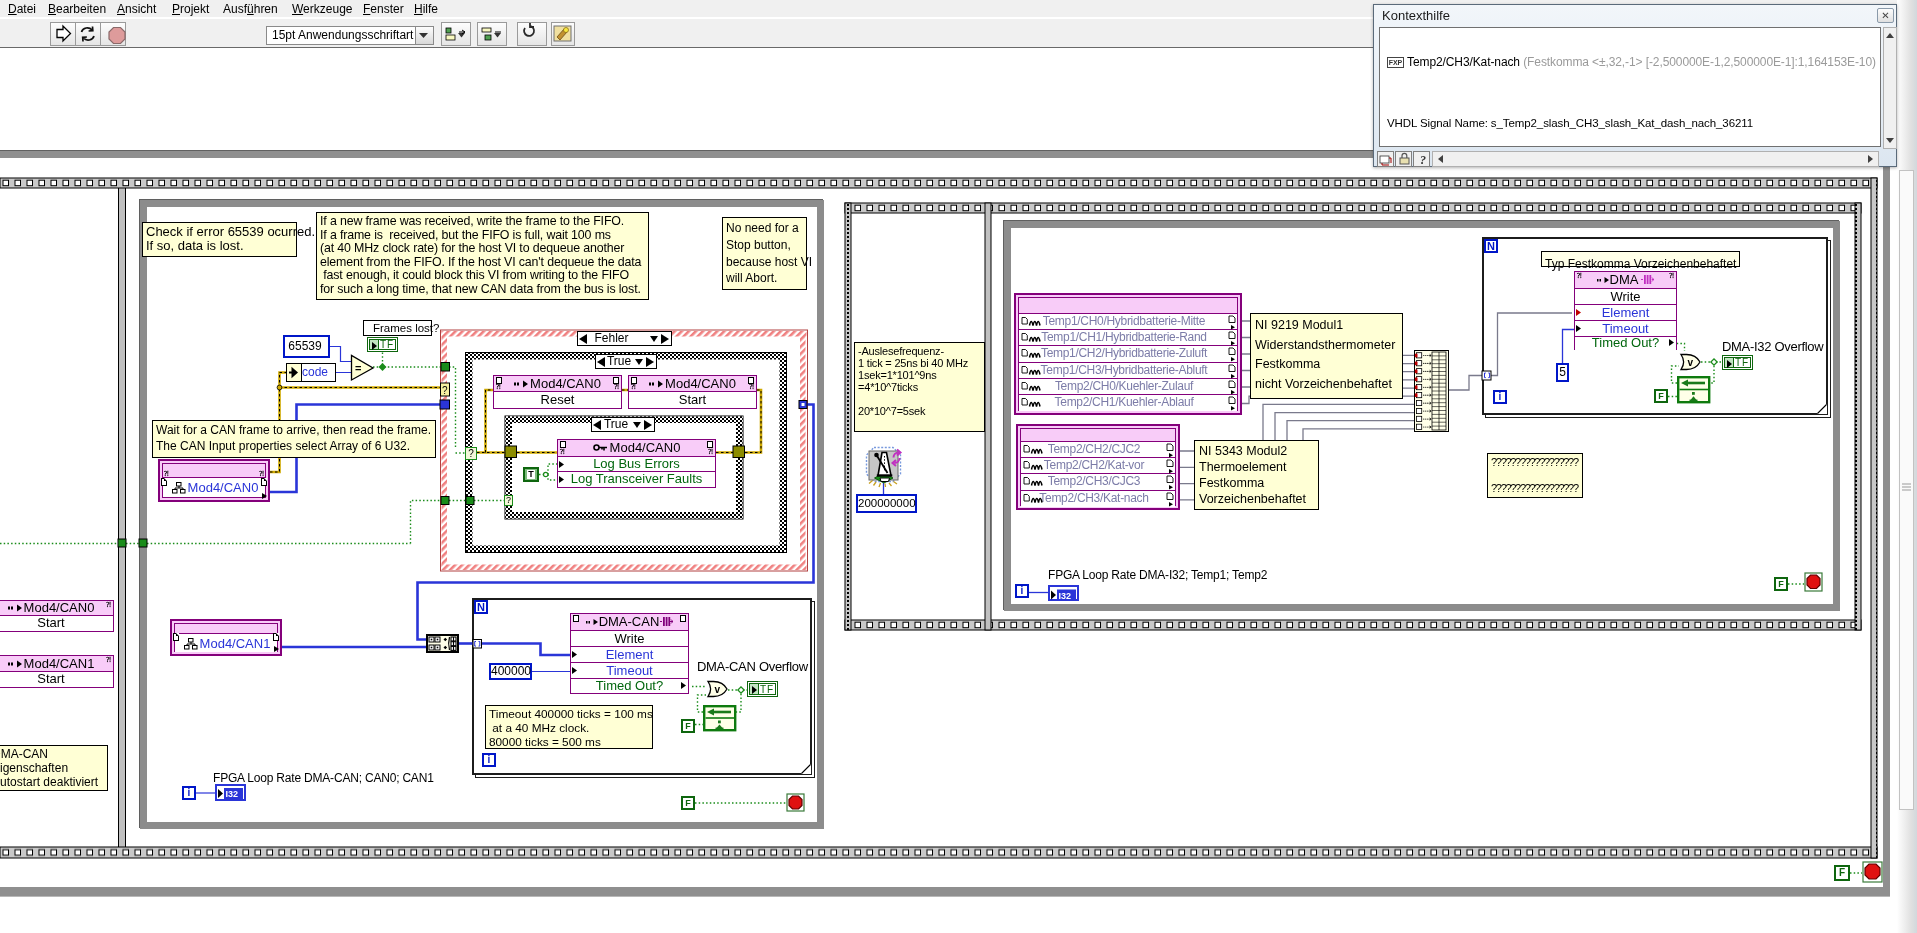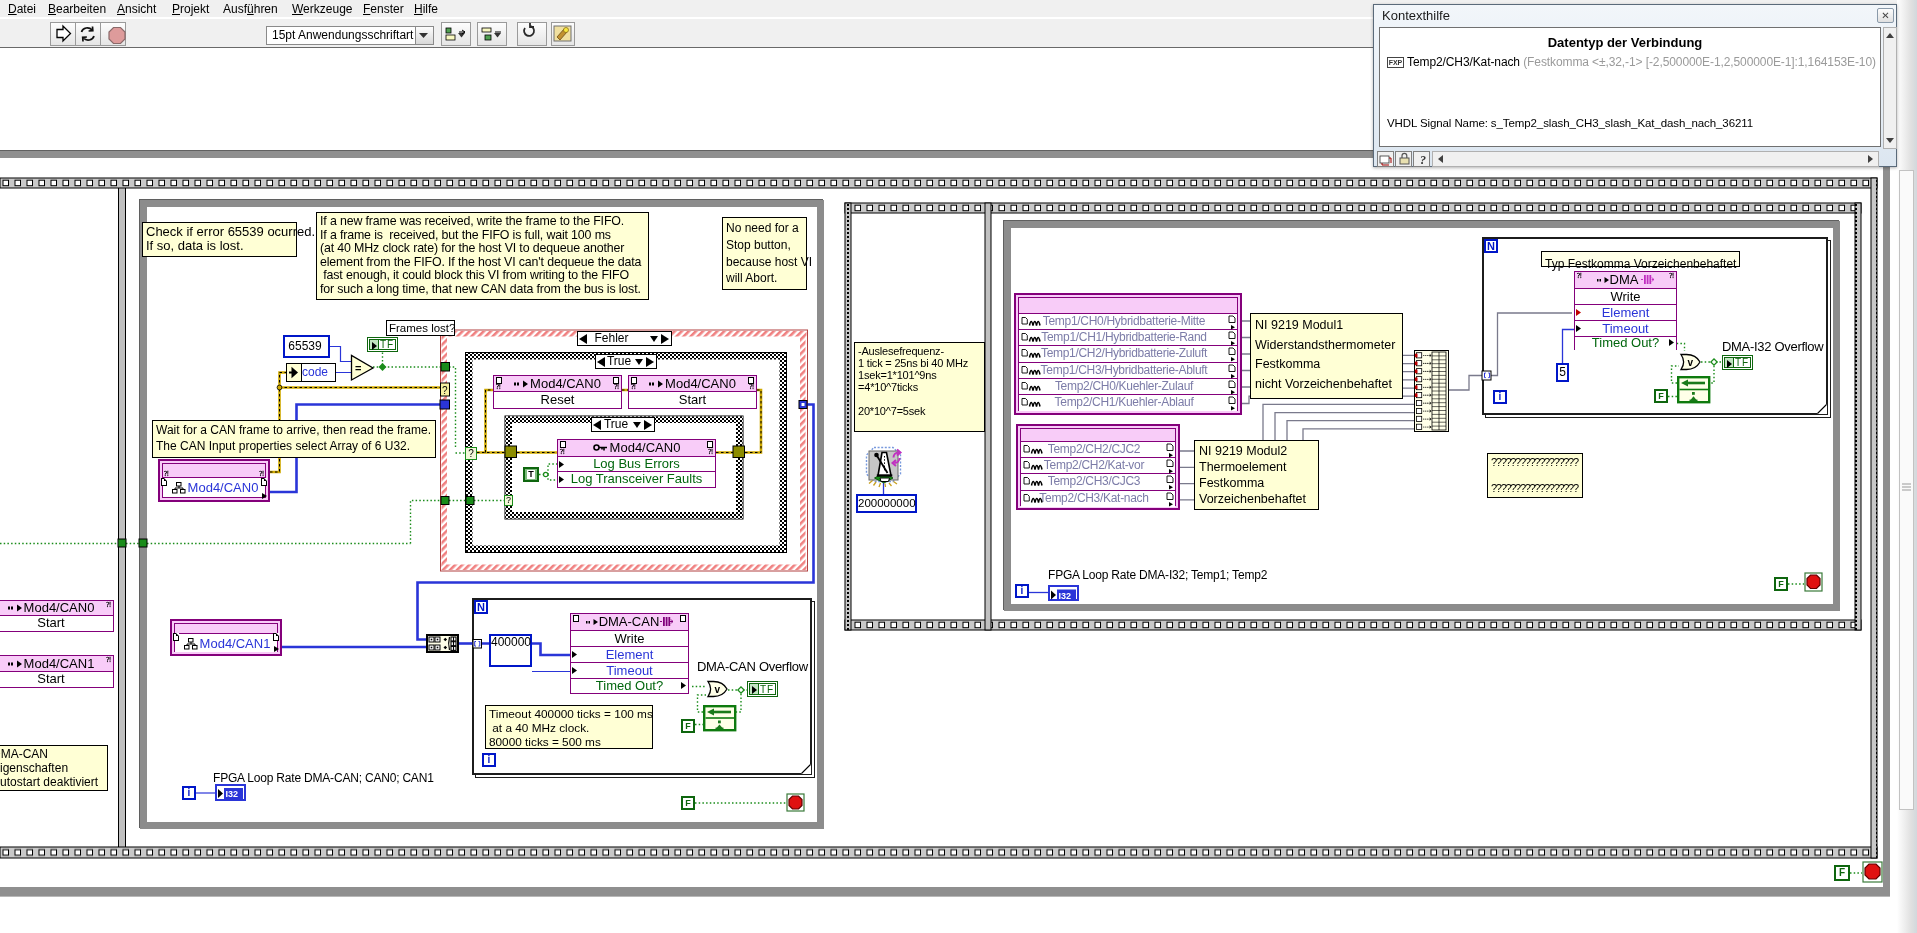--- a/index.html
+++ b/index.html
@@ -300,21 +300,21 @@
 element from the FIFO. If the host VI can't dequeue the data
  fast enough, it could block this VI from writing to the FIFO
 for such a long time, that new CAN data from the bus is lost.</div>
  <div class="cmt" style="left:722px;top:217px;width:85px;height:73px;line-height:16.8px">No need for a
 Stop button,
 because host VI
 will Abort.</div>
  <div class="cmt" style="left:152px;top:420px;width:284px;height:38px;line-height:15.5px">Wait for a CAN frame to arrive, then read the frame.
 The CAN Input properties select Array of 6 U32.</div>
 
- <div class="lblbox" style="left:386px;top:320px;width:69px;height:16px;font-size:11.5px;padding:0 2px;line-height:14.5px">Frames lost?</div>
+ <div class="lblbox" style="left:363px;top:320px;width:69px;height:16px;font-size:11.5px;padding:0 9px;line-height:14.5px">Frames lost?</div>
  <div class="tfbox" style="left:367px;top:337px;width:31px;height:15px">
       <div class="tfin">
         <div class="tfarr"></div>
         <div class="tflet">TF</div>
       </div>
     </div>
 
  <div class="const" style="left:283px;top:335px;width:47px;height:23px;font-size:12px;line-height:19px;padding-right:3px;text-align:center">65539</div>
 
  <div class="abs" style="left:286px;top:363px;width:50px;height:19px;border:1px solid #000;background:#fff;z-index:7;display:flex">
@@ -451,21 +451,21 @@
    <div class="prow" style="height:16px;line-height:15px;color:#2A35D8">Element<svg class="abs" style="left:1px;top:4px" width="6" height="8">
           <path d="M0 0 l5 3.5 -5 3.5 z" fill="#000"></path>
         </svg></div>
    <div class="prow" style="height:16px;line-height:15px;color:#2A35D8">Timeout<svg class="abs" style="left:1px;top:4px" width="6" height="8">
           <path d="M0 0 l5 3.5 -5 3.5 z" fill="#000"></path>
         </svg></div>
    <div class="prow" style="height:14px;line-height:13px;color:#02660E">Timed Out?<svg class="abs" style="right:1px;top:3px" width="6" height="8">
           <path d="M0 0 l5 3.5 -5 3.5 z" fill="#000"></path>
         </svg></div>
  </div>
- <div class="const" style="left:489px;top:634px;width:43px;height:33px;font-size:12px;line-height:13px;text-align:center">400000</div>
+ <div class="const" style="left:489px;top:663px;width:43px;height:17px;font-size:12px;line-height:13px;text-align:center">400000</div>
  <div class="cmt" style="left:485px;top:705px;width:168px;height:44px;line-height:13.9px;font-size:11.8px">Timeout 400000 ticks = 100 ms
  at a 40 MHz clock.
 80000 ticks = 500 ms</div>
  <div class="freelbl" style="left:697px;top:659px;font-size:13px;letter-spacing:-0.3px">DMA-CAN Overflow</div>
 
  <svg class="abs" style="left:706px;top:680px;z-index:7" width="26" height="20">
       <path d="M2 1.5 h5.5 C14 1.5 18.5 4.5 21 9 C18.5 13.5 14 16.5 7.5 16.5 h-5.5 C5.5 11.5 5.5 6.5 2 1.5 z" fill="#FFFFE8" stroke="#000" stroke-width="1.3"></path>
       <text x="8.5" y="13" font-size="10" font-weight="bold" font-family="Liberation Sans">v</text>
     </svg>
  <div class="tfbox" style="left:747px;top:681px;width:31px;height:16px">
@@ -679,21 +679,21 @@
               <path d="M1 1 h4 l2 2 v4.5 h-6 z" fill="#fff" stroke="#000" stroke-width="0.9"></path>
               <path d="M3 10 l4 2.2 -4 2.2 z" fill="#000"></path>
             </svg>Temp2/CH3/Kat-nach</div>
      </div>
    </div>
  </div>
  <div class="cmt" style="left:1250px;top:313px;width:153px;height:86px;font-size:12.5px;line-height:19.5px;padding:2px 4px">NI 9219 Modul1
 Widerstandsthermometer
 Festkomma
 nicht Vorzeichenbehaftet</div>
- <div class="cmt" style="left:1194px;top:440px;width:125px;height:70px;font-size:12.5px;line-height:16px;padding:2px 4px">NI 9219 Modul2
+ <div class="cmt" style="left:1194px;top:440px;width:125px;height:70px;font-size:12.5px;line-height:16px;padding:2px 4px">NI 5343 Modul2
 Thermoelement
 Festkomma
 Vorzeichenbehaftet</div>
 
  <svg class="abs" style="left:1414px;top:350px;z-index:7" width="36" height="83">
    <rect x="0.5" y="0.5" width="34" height="81" fill="#FFFFE8" stroke="#000"></rect>
    <g id="barows">
         <rect x="2.5" y="2.7" width="5.2" height="5.2" fill="#fff" stroke="#000" stroke-width="0.8"></rect>
         <circle cx="9.8" cy="5.5" r="0.6" fill="#000"></circle>
         <circle cx="11.8" cy="5.5" r="0.6" fill="#000"></circle>
@@ -851,21 +851,20 @@
  <svg class="abs" style="left:1862px;top:861px;z-index:7" width="22" height="23">
       <rect x="1" y="1" width="19" height="20" fill="#fff" stroke="#3A7A3A" stroke-width="1.2"></rect>
       <path d="M7 3 h7 l4 4 v7 l-4 4 h-7 L3 14 v-7 z" fill="#E01010" stroke="#600000" stroke-width="1.2"></path>
     </svg>
 
  <div class="abs" style="left:1373px;top:4px;width:524px;height:163px;background:linear-gradient(#F2F6FA,#DCE6F0);border:1px solid #5A6A7A;box-shadow:0 1px 3px rgba(0,0,0,.3);z-index:20">
    <div class="abs" style="left:8px;top:3px;font-size:13px;color:#1a1a1a">Kontexthilfe</div>
    <div class="abs" style="left:503px;top:3px;width:17px;height:15px;background:linear-gradient(#FDFDFD,#E0E0E0);border:1px solid #8A9AAa;border-radius:2px;font-size:10px;text-align:center;line-height:13px;color:#444">✕</div>
 
    <div class="abs" style="left:5px;top:22px;width:502px;height:120px;background:#fff;border:1px solid #707070;overflow:hidden">
-     <div class="abs" style="left:0;top:7px;width:490px;text-align:center;font-size:13px;font-weight:bold;color:#000">Datentyp der Verbindung</div>
      <div class="abs" style="left:7px;top:27px;font-size:12px;color:#000;letter-spacing:-0.1px;white-space:nowrap">
        <span style="display:inline-block;width:17px;height:11px;border:1px solid #444;font-size:7px;line-height:10px;text-align:center;color:#333;vertical-align:1px;font-weight:bold">FXP</span>
        Temp2/CH3/Kat-nach <span style="color:#9A9A9A">(Festkomma &lt;±,32,-1&gt; [-2,500000E-1,2,500000E-1]:1,164153E-10)</span>
      </div>
      <div class="abs" style="left:7px;top:89px;font-size:11.5px;letter-spacing:-0.1px;color:#000;white-space:nowrap">VHDL Signal Name: s_Temp2_slash_CH3_slash_Kat_dash_nach_36211</div>
    </div>
 
    <div class="abs" style="left:3px;top:146px;width:17px;height:16px;background:#F0F0F0;border:1px solid #808080"></div>
    <div class="abs" style="left:21px;top:146px;width:17px;height:16px;background:#F0F0F0;border:1px solid #808080"></div>
    <div class="abs" style="left:39px;top:146px;width:17px;height:16px;background:#F0F0F0;border:1px solid #808080"></div>

